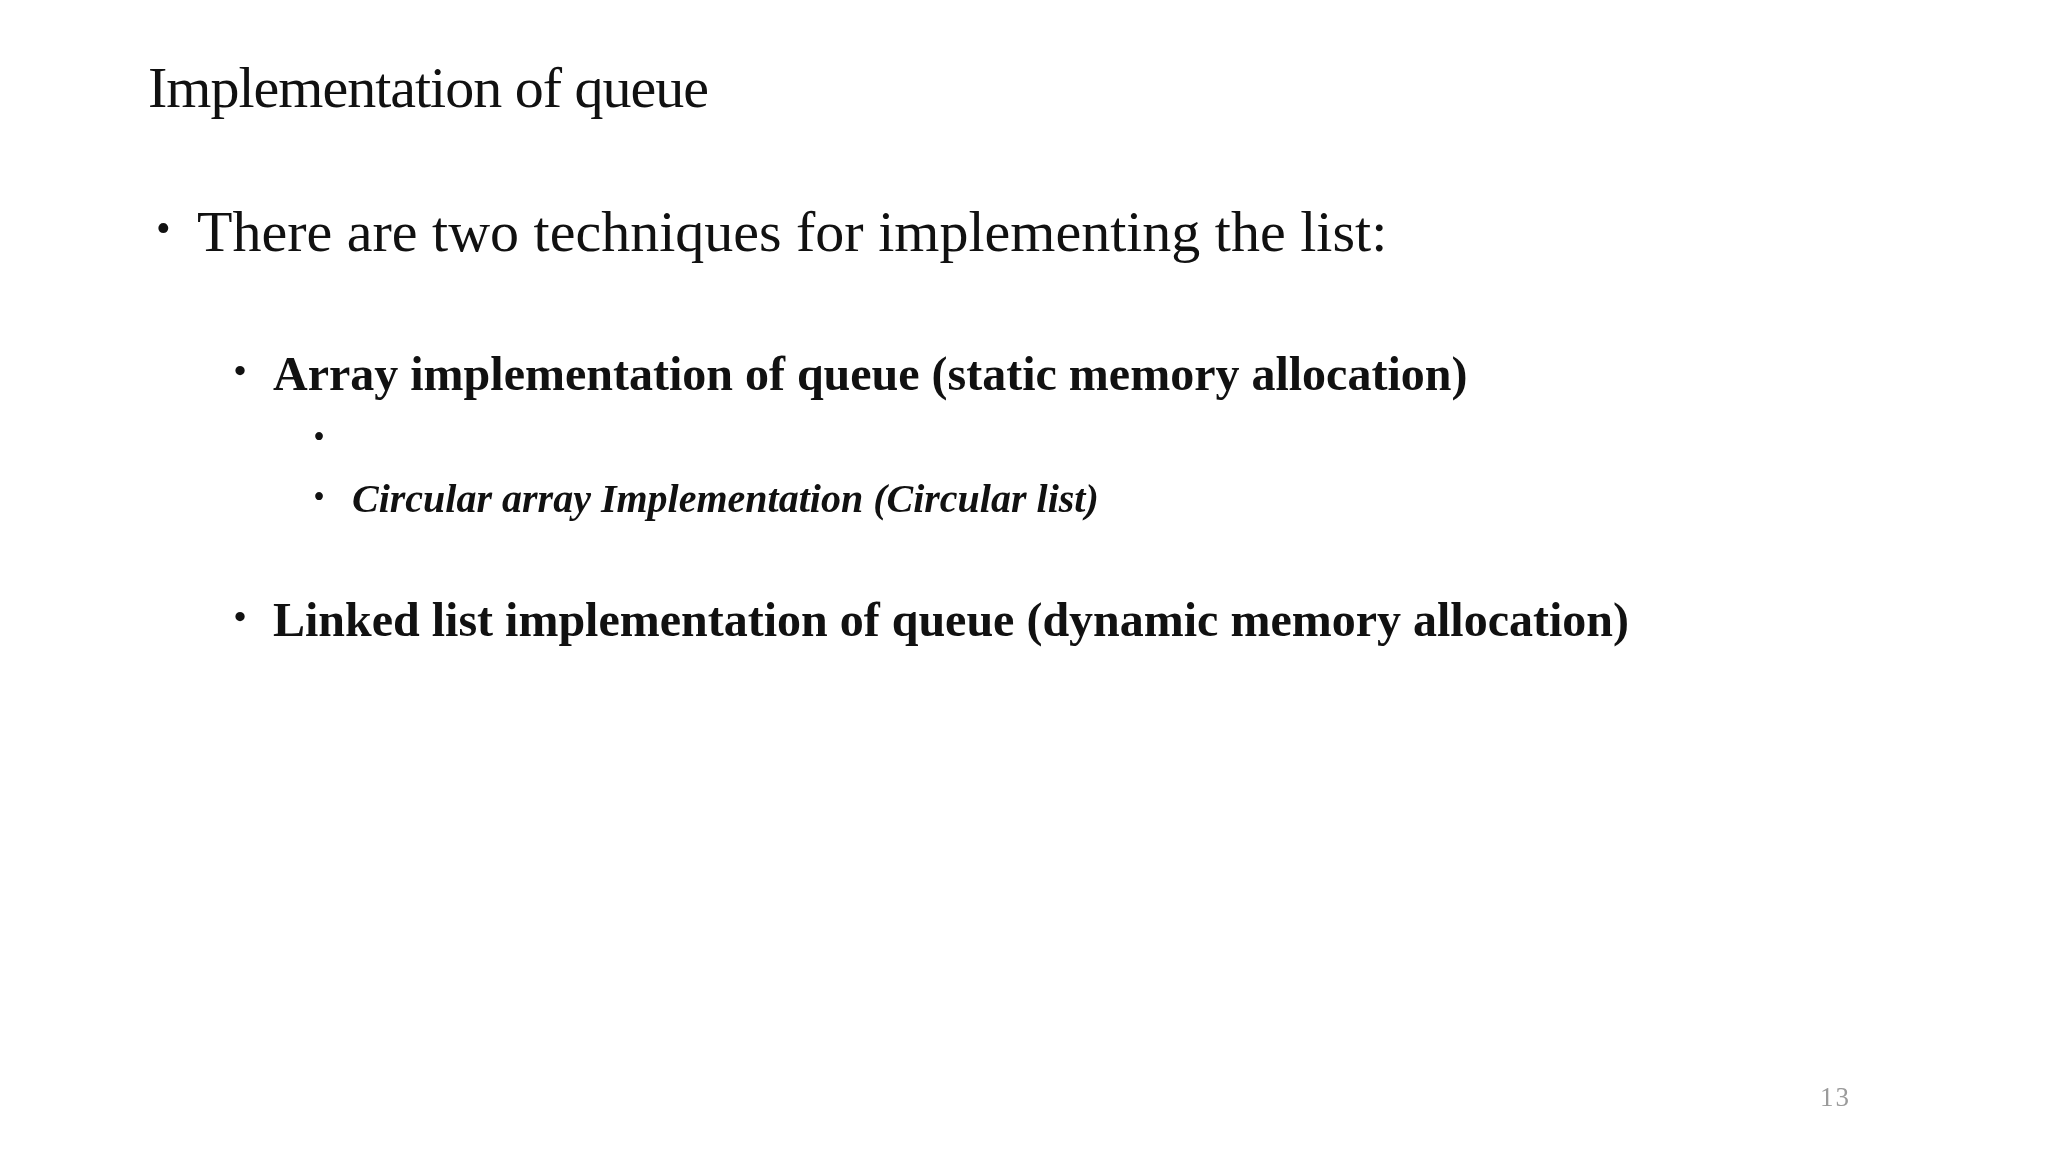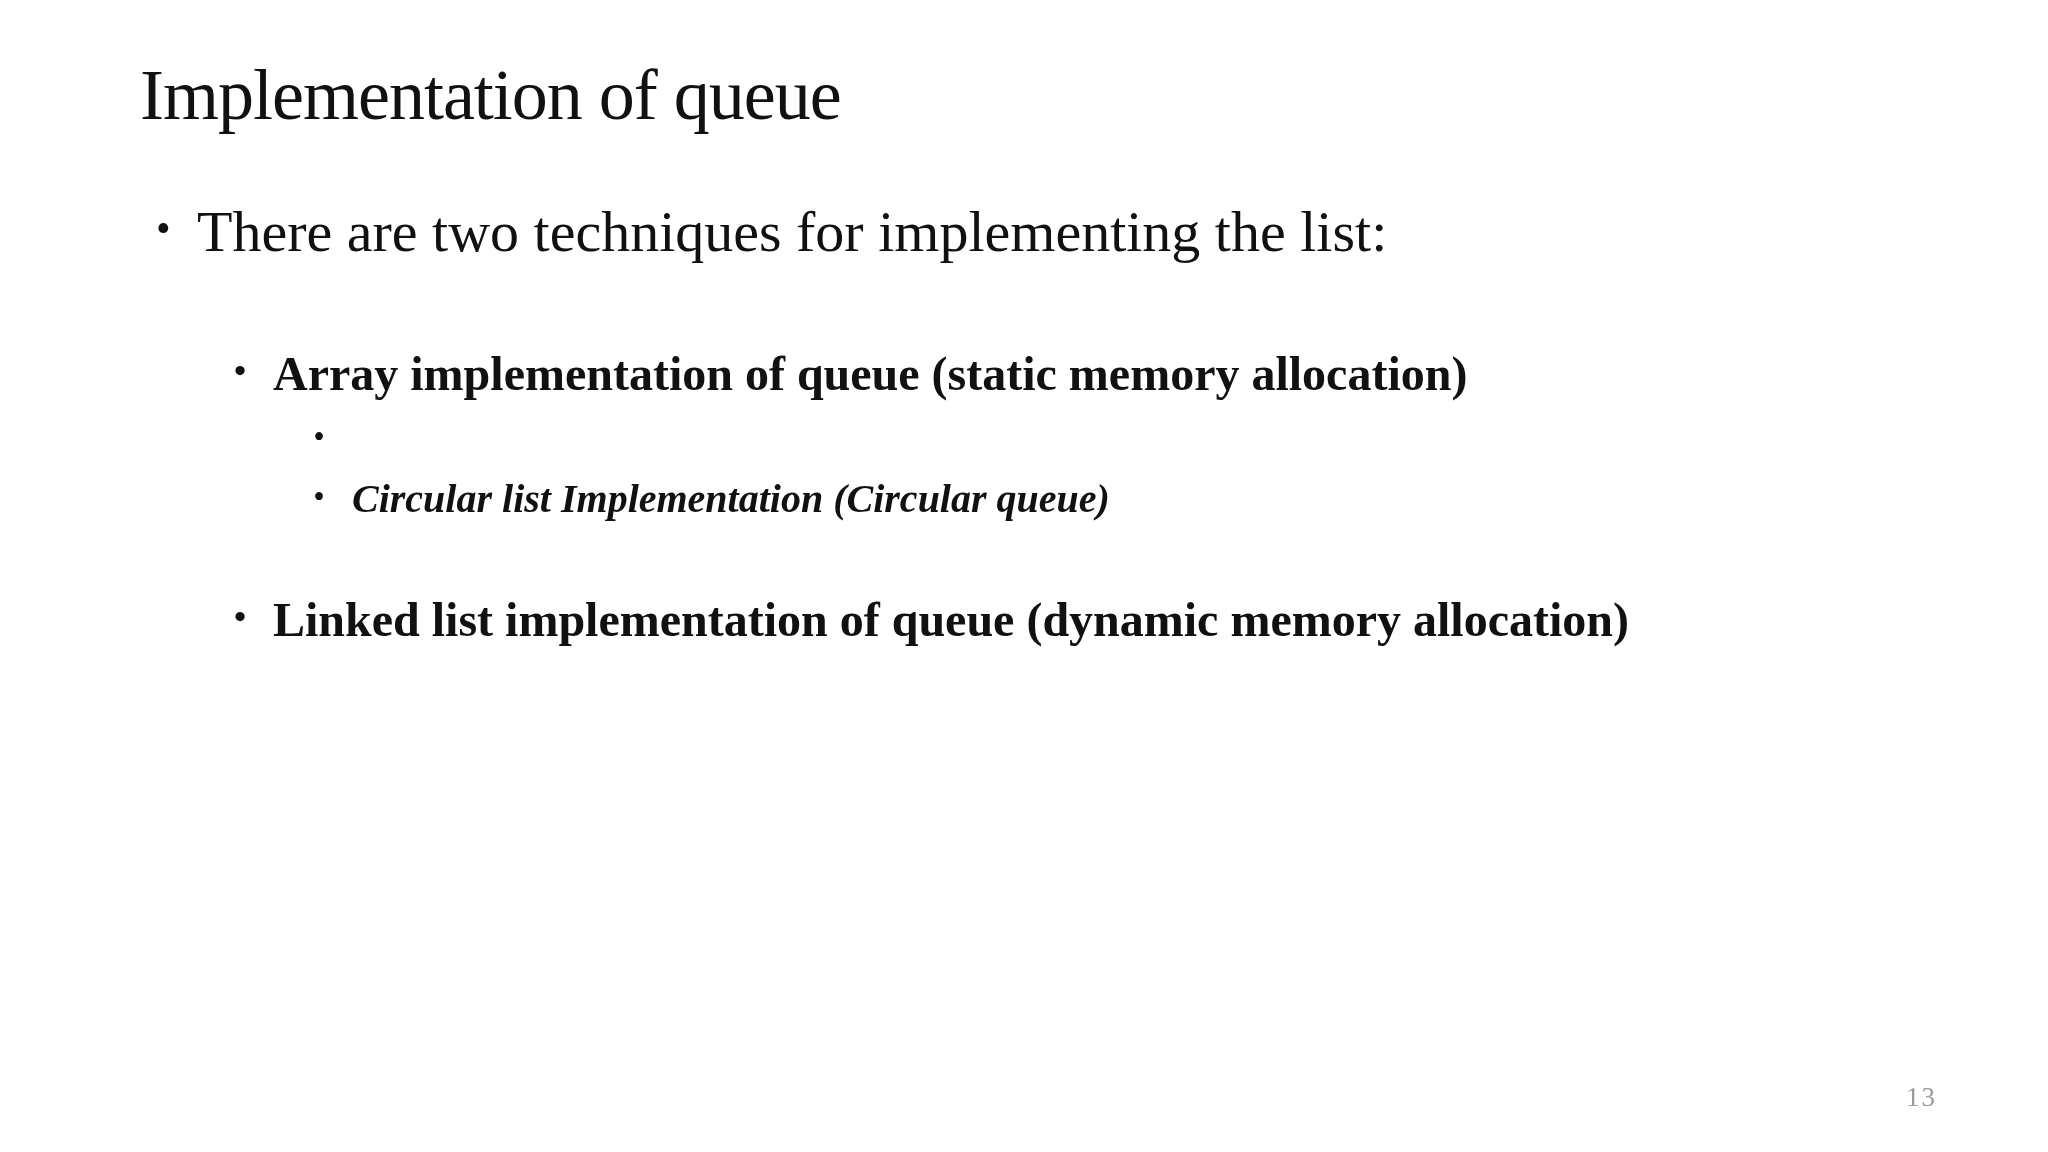--- a/index.html
+++ b/index.html
@@ -11,24 +11,24 @@
     position: relative;
     width: 2048px;
     height: 1152px;
     background: #ffffff;
     overflow: hidden;
     font-family: "Liberation Serif", "DejaVu Serif", serif;
     color: #111111;
   }
   .title {
     position: absolute;
-    left: 140px;
+    left: 148px;
     top: 56px;
     margin: 0;
-    font-size: 72px;
+    font-size: 58px;
     font-weight: 400;
     letter-spacing: -1px;
     line-height: 1.1;
     white-space: nowrap;
   }
   .bullet-row {
     position: absolute;
     display: flex;
     align-items: flex-start;
     white-space: nowrap;
@@ -75,21 +75,21 @@
     font-size: 48px;
     font-weight: 700;
   }
   .b4 .dot { width: 39px; }
   .txt {
     display: inline-block;
     line-height: 1.25;
   }
   .page-number {
     position: absolute;
-    left: 1906px;
+    left: 1820px;
     top: 1082px;
     font-size: 27px;
     font-weight: 400;
     color: #9b9b9b;
     letter-spacing: 2px;
   }
 </style>
 </head>
 <body>
 
@@ -106,21 +106,21 @@
     <span class="dot">•</span>
     <span class="txt">Array implementation of queue (static memory allocation)</span>
   </div>
 
   <div class="b3-group">
     <div class="bullet-row">
       <span class="dot">•</span>
     </div>
     <div class="bullet-row">
       <span class="dot">•</span>
-      <span class="txt">Circular list Implementation (Circular queue)</span>
+      <span class="txt">Circular array Implementation (Circular list)</span>
     </div>
   </div>
 
   <div class="bullet-row b4">
     <span class="dot">•</span>
     <span class="txt">Linked list implementation of queue (dynamic memory allocation)</span>
   </div>
 
   <div class="page-number">13</div>
 

